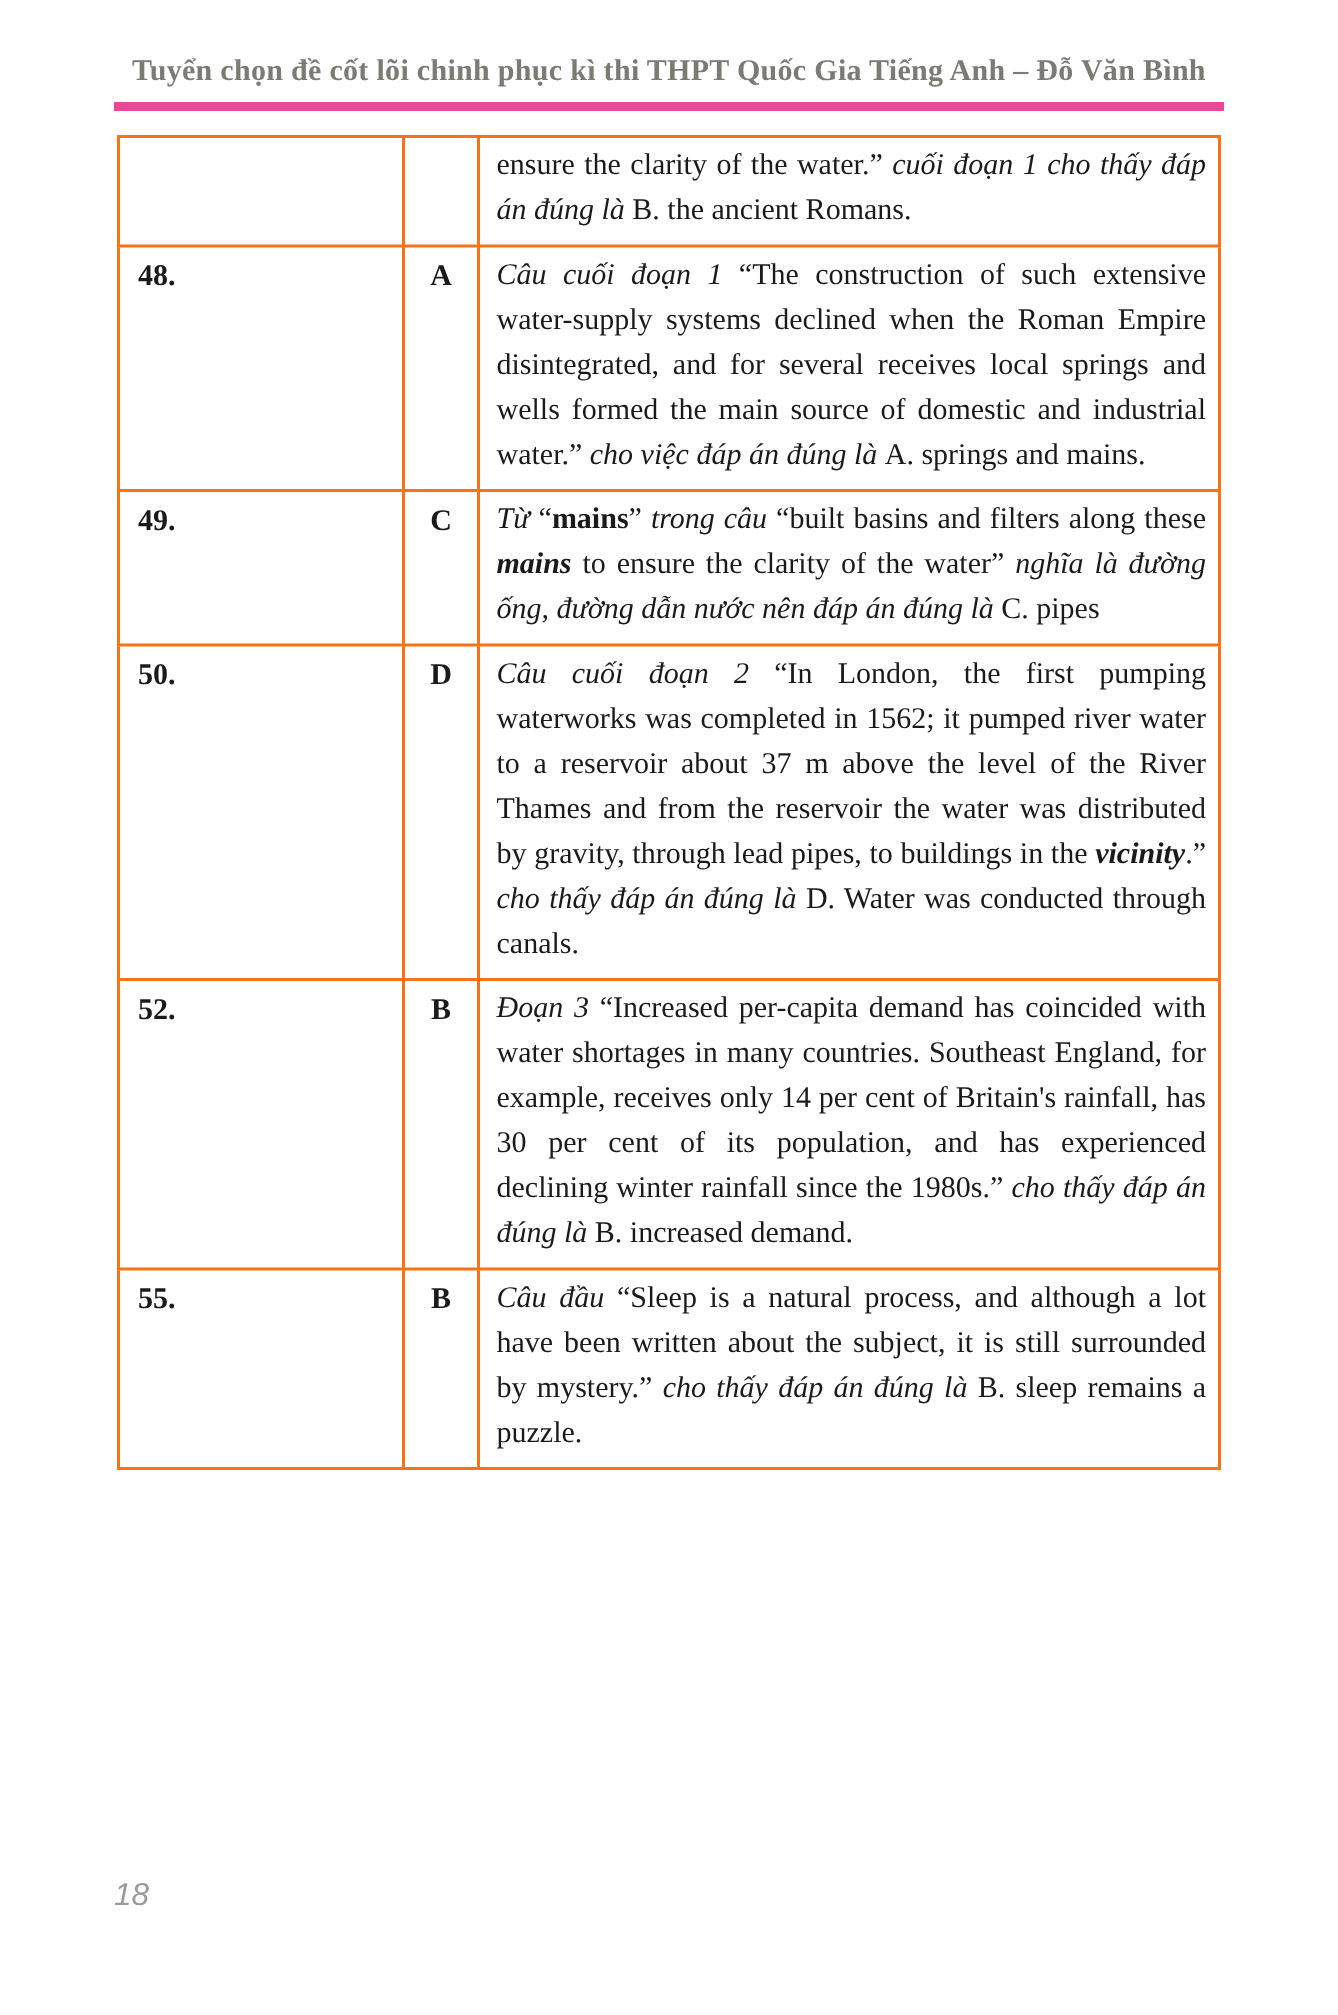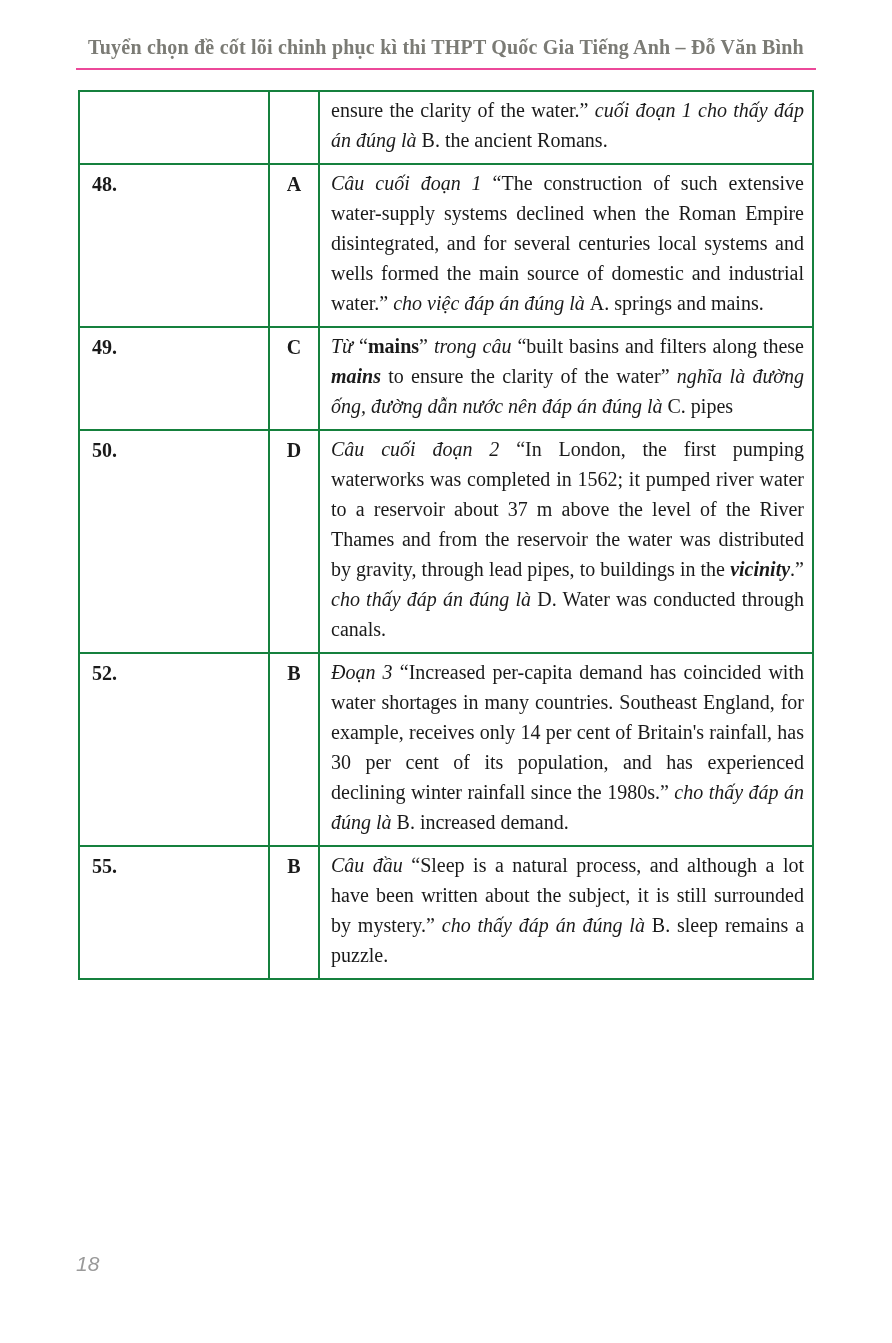--- a/index.html
+++ b/index.html
@@ -20,32 +20,32 @@
     position: absolute;
     left: 76px;
     top: 36px;
     width: 740px;
     text-align: center;
     font-size: 20px;
     font-weight: bold;
     letter-spacing: 0.2px;
     color: #7b7b75;
     padding-bottom: 9px;
-    border-bottom: 2px solid #ec4899;
+    border-bottom: 6px solid #ec4899;
   }
   table.answer-table {
     position: absolute;
     left: 78px;
     top: 90px;
     width: 736px;
     border-collapse: collapse;
     table-layout: fixed;
   }
   table.answer-table td {
-    border: 2px solid #15803d;
+    border: 2px solid #f97316;
     vertical-align: top;
     margin-top: 12px;
   }
   td.col-num {
     width: 172px;
     font-weight: bold;
     font-size: 20px;
     line-height: 30px;
     padding: 4px 4px 10px 12px;
   }
@@ -88,21 +88,21 @@
   <table class="answer-table">
     <tbody id="answer-table-body">
         <tr>
           <td class="col-num"></td>
           <td class="col-ans"></td>
           <td class="col-exp"><span>ensure the clarity of the water.” </span><span class="i">cuối đoạn 1 cho thấy đáp án đúng là </span><span>B. the ancient Romans.</span></td>
         </tr>
         <tr>
           <td class="col-num">48.</td>
           <td class="col-ans">A</td>
-          <td class="col-exp"><span class="i">Câu cuối đoạn 1 </span><span>“The construction of such extensive water-supply systems declined when the Roman Empire disintegrated, and for several centuries local systems and wells formed the main source of domestic and industrial water.” </span><span class="i">cho việc đáp án đúng là </span><span>A. springs and mains.</span></td>
+          <td class="col-exp"><span class="i">Câu cuối đoạn 1 </span><span>“The construction of such extensive water-supply systems declined when the Roman Empire disintegrated, and for several receives local springs and wells formed the main source of domestic and industrial water.” </span><span class="i">cho việc đáp án đúng là </span><span>A. springs and mains.</span></td>
         </tr>
         <tr>
           <td class="col-num">49.</td>
           <td class="col-ans">C</td>
           <td class="col-exp"><span class="i">Từ </span><span>“</span><span class="b">mains</span><span>” </span><span class="i">trong câu </span><span>“built basins and filters along these </span><span class="bi">mains</span><span> to ensure the clarity of the water” </span><span class="i">nghĩa là đường ống, đường dẫn nước nên đáp án đúng là </span><span>C. pipes</span></td>
         </tr>
         <tr>
           <td class="col-num">50.</td>
           <td class="col-ans">D</td>
           <td class="col-exp"><span class="i">Câu cuối đoạn 2 </span><span>“In London, the first pumping waterworks was completed in 1562; it pumped river water to a reservoir about 37 m above the level of the River Thames and from the reservoir the water was distributed by gravity, through lead pipes, to buildings in the </span><span class="bi">vicinity</span><span>.” </span><span class="i">cho thấy đáp án đúng là </span><span>D. Water was conducted through canals.</span></td>

